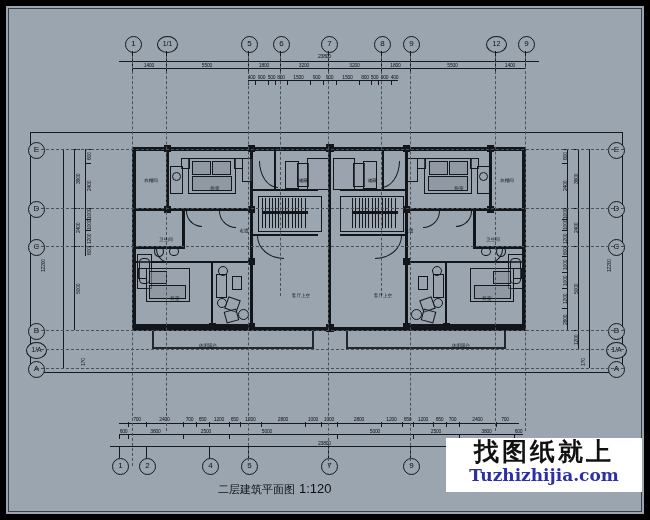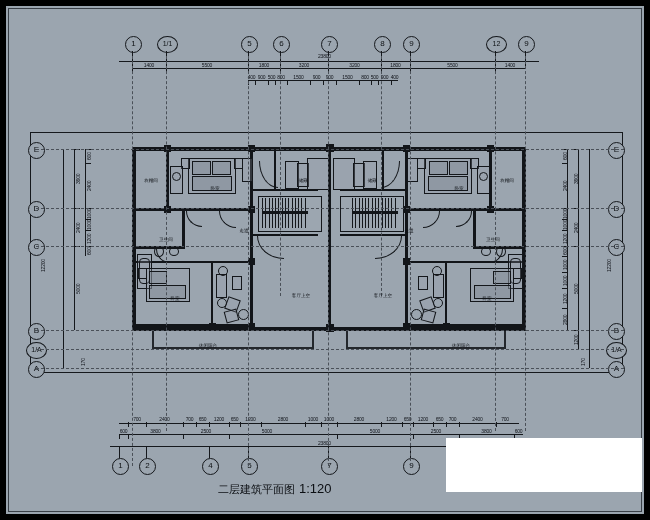--- a/index.html
+++ b/index.html
@@ -472,16 +472,18 @@
         <div class="rlabel" style="left: 158px; top: 290px; width: 22px; font-family: &quot;DejaVu Sans&quot;, sans-serif;">卧室</div>
         <div class="rlabel" style="left: 470px; top: 290px; width: 22px; font-family: &quot;DejaVu Sans&quot;, sans-serif;">卧室</div>
         <div class="rlabel" style="left: 187px; top: 337px; width: 30px; font-family: &quot;DejaVu Sans&quot;, sans-serif;">休闲阳台</div>
         <div class="rlabel" style="left: 440px; top: 337px; width: 30px; font-family: &quot;DejaVu Sans&quot;, sans-serif;">休闲阳台</div>
       </div>
 
     <div class="title" style="left:212px;top:476px;font-size:11px;font-family:'DejaVu Sans',sans-serif;">二层建筑平面图</div>
     <div class="title" style="left:293px;top:475px;font-size:13px;">1:120</div>
 
     <div id="wm" style="left:440px;top:432px;width:196px;height:54px;">
+      <div class="cn">找图纸就上</div>
+      <div class="en">Tuzhizhijia.com</div>
     </div>
 
   </div>
 </div>
 
 </body></html>

